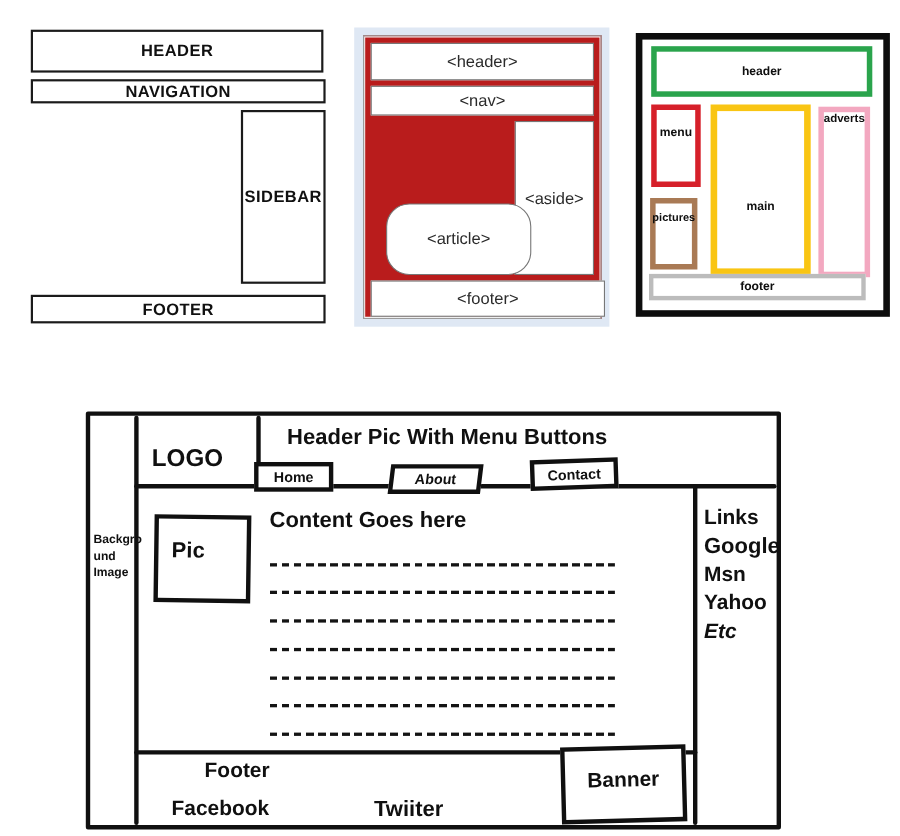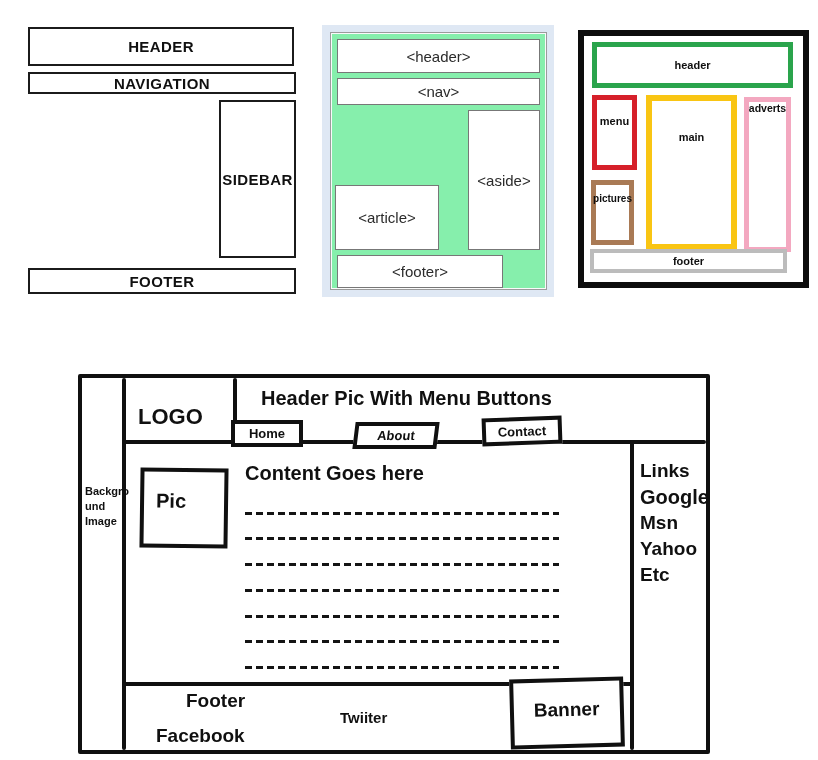--- a/index.html
+++ b/index.html
@@ -6,21 +6,21 @@
   .canvas{position:relative;width:818px;height:760px;background:#ffffff;
           font-family:"Liberation Sans", sans-serif;color:#111;overflow:hidden;}
   .abs{position:absolute;box-sizing:border-box;}
 
   
   .d1box{border:2px solid #1b1b1b;background:#fff;display:flex;align-items:center;
          justify-content:center;font-weight:bold;font-size:15px;letter-spacing:.4px;color:#101010;}
 
   
   .d2panel{background:#dfe8f4;}
-  .d2container{background:#86efac;border:1px solid #9b9b9b;box-shadow:inset 0 0 0 1px #fafafa;}
+  .d2container{background:#b91c1c;border:1px solid #9b9b9b;box-shadow:inset 0 0 0 1px #fafafa;}
   .d2box{background:#fff;border:1px solid #777;display:flex;align-items:center;
          justify-content:center;font-size:15px;color:#2b2b2b;}
 
   
   .d3{border:6px solid #0d0d0d;background:#fff;}
   .d3box{border-style:solid;background:#fff;display:flex;justify-content:center;
          align-items:flex-start;font-weight:bold;font-size:11px;color:#0f0f0f;white-space:nowrap;}
   .d3center{align-items:center;}
 
   
@@ -54,37 +54,37 @@
     <div class="abs d2container" style="left:8px;top:7px;width:217px;height:258px;">
       <div class="abs d2box" style="left:6px;top:6px;width:203px;height:34px;">
         <span>&lt;header&gt;</span>
       </div>
       <div class="abs d2box" style="left:6px;top:45px;width:203px;height:27px;justify-content:center;">
         <span>&lt;nav&gt;</span>
       </div>
       <div class="abs d2box" style="left:137px;top:77px;width:72px;height:140px;">
         <span>&lt;aside&gt;</span>
       </div>
-      <div class="abs d2box" style="left:4px;top:152px;width:104px;height:65px;">
+      <div class="abs d2box" style="left:20px;top:152px;width:132px;height:65px;border-radius:21px;">
         <span>&lt;article&gt;</span>
       </div>
-      <div class="abs d2box" style="left:6px;top:222px;width:166px;height:33px;">
+      <div class="abs d2box" style="left:6px;top:222px;width:213px;height:33px;">
         <span>&lt;footer&gt;</span>
       </div>
     </div>
   </div>
 
   <div class="abs d3" style="left:578px;top:30px;width:231px;height:258px;">
     <div class="abs d3box d3center" style="left: 8px; top: 6px; width: 201px; height: 46px; border-width: 5px; border-color: rgb(42, 164, 76);">
       <span>header</span>
     </div>
     <div class="abs d3box" style="left: 8px; top: 59px; width: 45px; height: 75px; border-width: 5px; padding-top: 15px; border-color: rgb(214, 32, 42);">
       <span>menu</span>
     </div>
-    <div class="abs d3box" style="left: 62px; top: 59px; width: 91px; height: 155px; border-width: 6px; padding-top: 30px; border-color: rgb(249, 197, 19);">
+    <div class="abs d3box" style="left: 62px; top: 59px; width: 91px; height: 155px; border-width: 6px; padding-top: 30px; border-color: rgb(249, 197, 19); align-items: center;">
       <span>main</span>
     </div>
     <div class="abs d3box" style="left: 160px; top: 61px; width: 47px; height: 155px; border-width: 5px; font-size: 10.5px; border-color: rgb(243, 168, 192);">
       <span>adverts</span>
     </div>
     <div class="abs d3box" style="left: 7px; top: 144px; width: 43px; height: 65px; border-width: 5px; padding-top: 8px; font-size: 10px; border-color: rgb(169, 122, 85);">
       <span>pictures</span>
     </div>
     <div class="abs d3box d3center" style="left: 6px; top: 213px; width: 197px; height: 24px; border-width: 4px; border-color: rgb(188, 188, 188);">
       <span>footer</span>
@@ -125,25 +125,25 @@
     <div class="abs dash" style="left:163px;top:211px;width:314px;"></div>
     <div class="abs dash" style="left:163px;top:237px;width:314px;"></div>
     <div class="abs dash" style="left:163px;top:262px;width:314px;"></div>
     <div class="abs dash" style="left:163px;top:288px;width:314px;"></div>
 
     <div class="abs" style="left:558px;top:80px;">
       <div class="wftext" style="font-size:19px;line-height:26px;">Links</div>
       <div class="wftext" style="font-size:20px;line-height:26px;">Google</div>
       <div class="wftext" style="font-size:19px;line-height:26px;">Msn</div>
       <div class="wftext" style="font-size:19px;line-height:26px;">Yahoo</div>
-      <div class="wftext" style="font-size:19px;line-height:26px;">Etc</div>
+      <div class="wftext" style="font-size:19px;line-height:26px;font-style:italic;">Etc</div>
     </div>
 
     <div class="abs wftext" style="left:104px;top:312px;font-size:19px;">Footer</div>
     <div class="abs wftext" style="left:74px;top:347px;font-size:19px;">Facebook</div>
-    <div class="abs wftext" style="left:258px;top:331px;font-size:15px;">Twiiter</div>
+    <div class="abs wftext" style="left:258px;top:347px;font-size:20px;">Twiiter</div>
 
     <div class="abs wfbox" style="left:428px;top:300px;width:114px;height:70px;z-index:2;transform:rotate(-1.5deg);">
       <span class="wftext" style="display:inline-block;padding:17px 0 0 20px;font-size:19px;">Banner</span>
     </div>
   </div>
 
 </div>
 
 </body></html>

